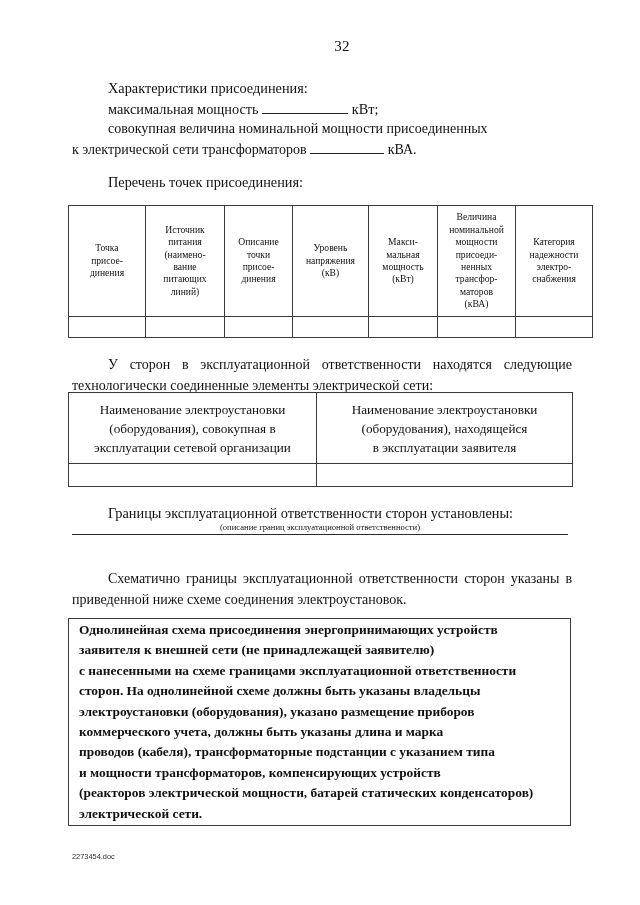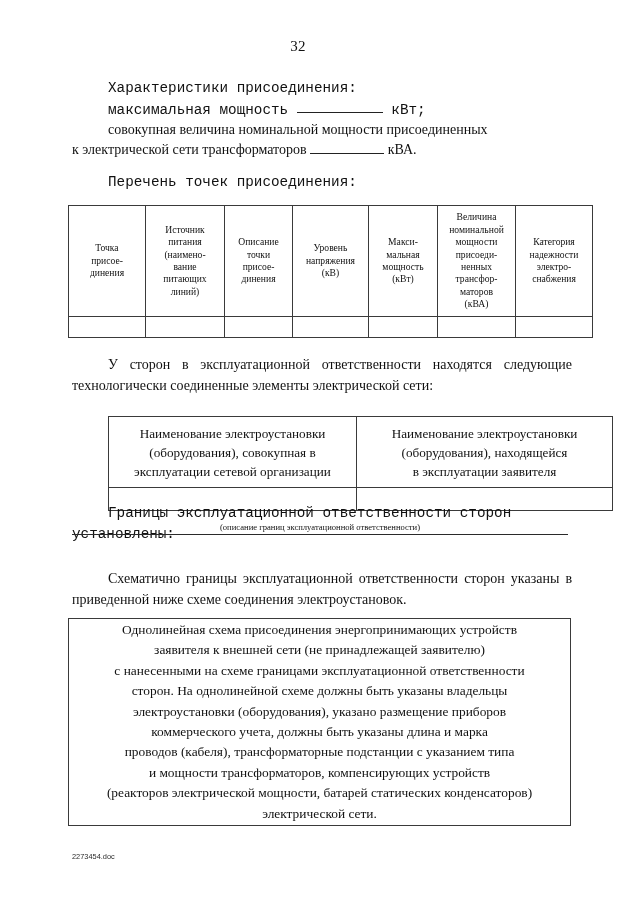--- a/index.html
+++ b/index.html
@@ -25,20 +25,21 @@
 
   
   .page-number {
     position: absolute;
     top: 38px;
     left: 0;
     width: 596px;
     text-align: center;
     font-size: 15px;
     letter-spacing: 0.3px;
+    padding-left: 44px;
   }
 
   
   .body-block {
     position: absolute;
     left: 72px;
     width: 500px;
   }
 
   p.para {
@@ -49,21 +50,20 @@
     text-indent: 36px;
   }
   p.para.noindent { text-indent: 0; }
   p.para.lastline-left { text-align-last: left; }
 
   .heading-line {
     margin: 0;
     font-size: 14.3px;
     line-height: 20.5px;
     text-indent: 36px;
-    font-family: Liberation Mono, monospace;
   }
 
   .blank-fill {
     display: inline-block;
     border-bottom: 1px solid #222;
     height: 0.95em;
     vertical-align: baseline;
   }
   .fill-wide { width: 86px; }
   .fill-narrow { width: 74px; }
@@ -94,23 +94,22 @@
     height: 104px;
     margin-top: 48px;
   }
   #points-table td.empty-cell {
     height: 20px;
   }
 
   
   #installations-table {
     left: 68px;
-    top: 416px;
+    top: 392px;
     width: 504px;
-    margin-left: 40px;
   }
   #installations-table th {
     font-size: 13.2px;
     line-height: 19px;
     text-align: center;
     padding: 4px 6px;
     height: 62px;
   }
   #installations-table td.empty-cell {
     height: 22px;
@@ -142,23 +141,23 @@
     border: 1px solid #3a3a3a;
     box-sizing: border-box;
     display: flex;
     align-items: center;
     justify-content: center;
   }
   #schema-box .schema-inner {
     width: 100%;
     padding: 0 10px;
     box-sizing: border-box;
-    text-align: center;
     font-size: 13.4px;
     line-height: 20.4px;
+    font-weight: bold;
   }
   #schema-box .schema-line { display: block; }
 
   
   .doc-footer {
     position: absolute;
     left: 64px;
     top: 852px;
     font-size: 7.4px;
     color: #2b2b2b;

